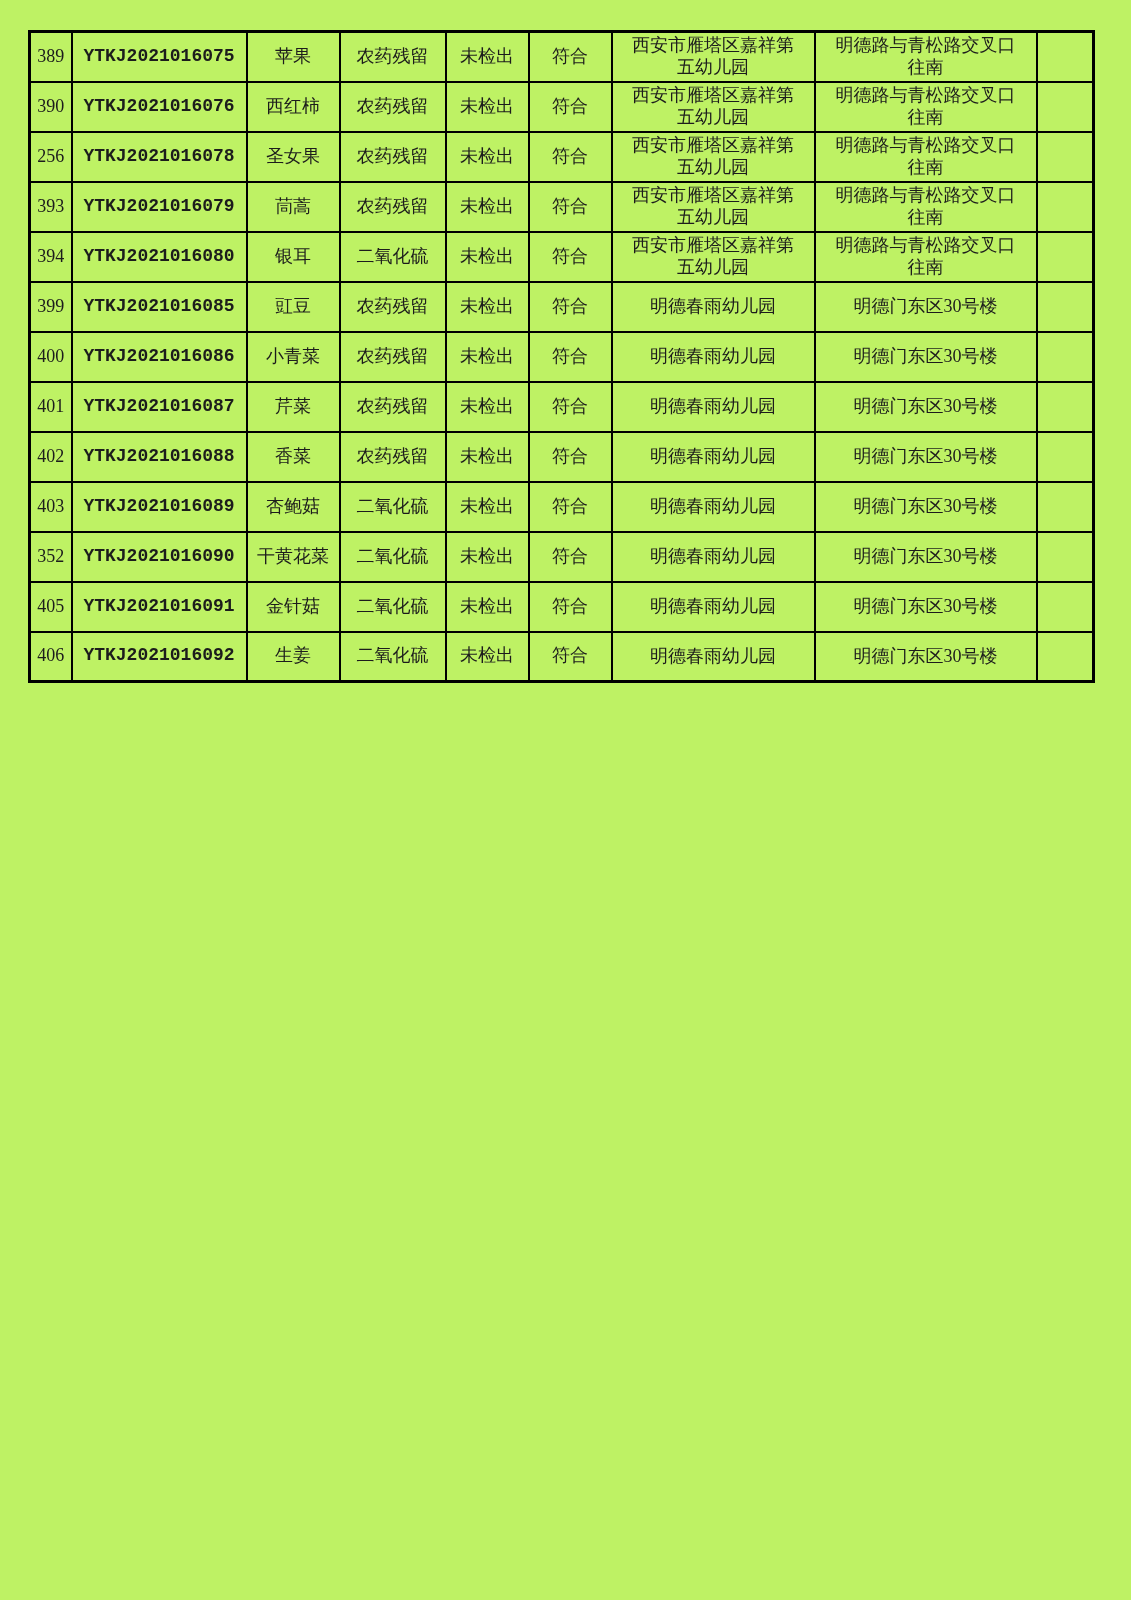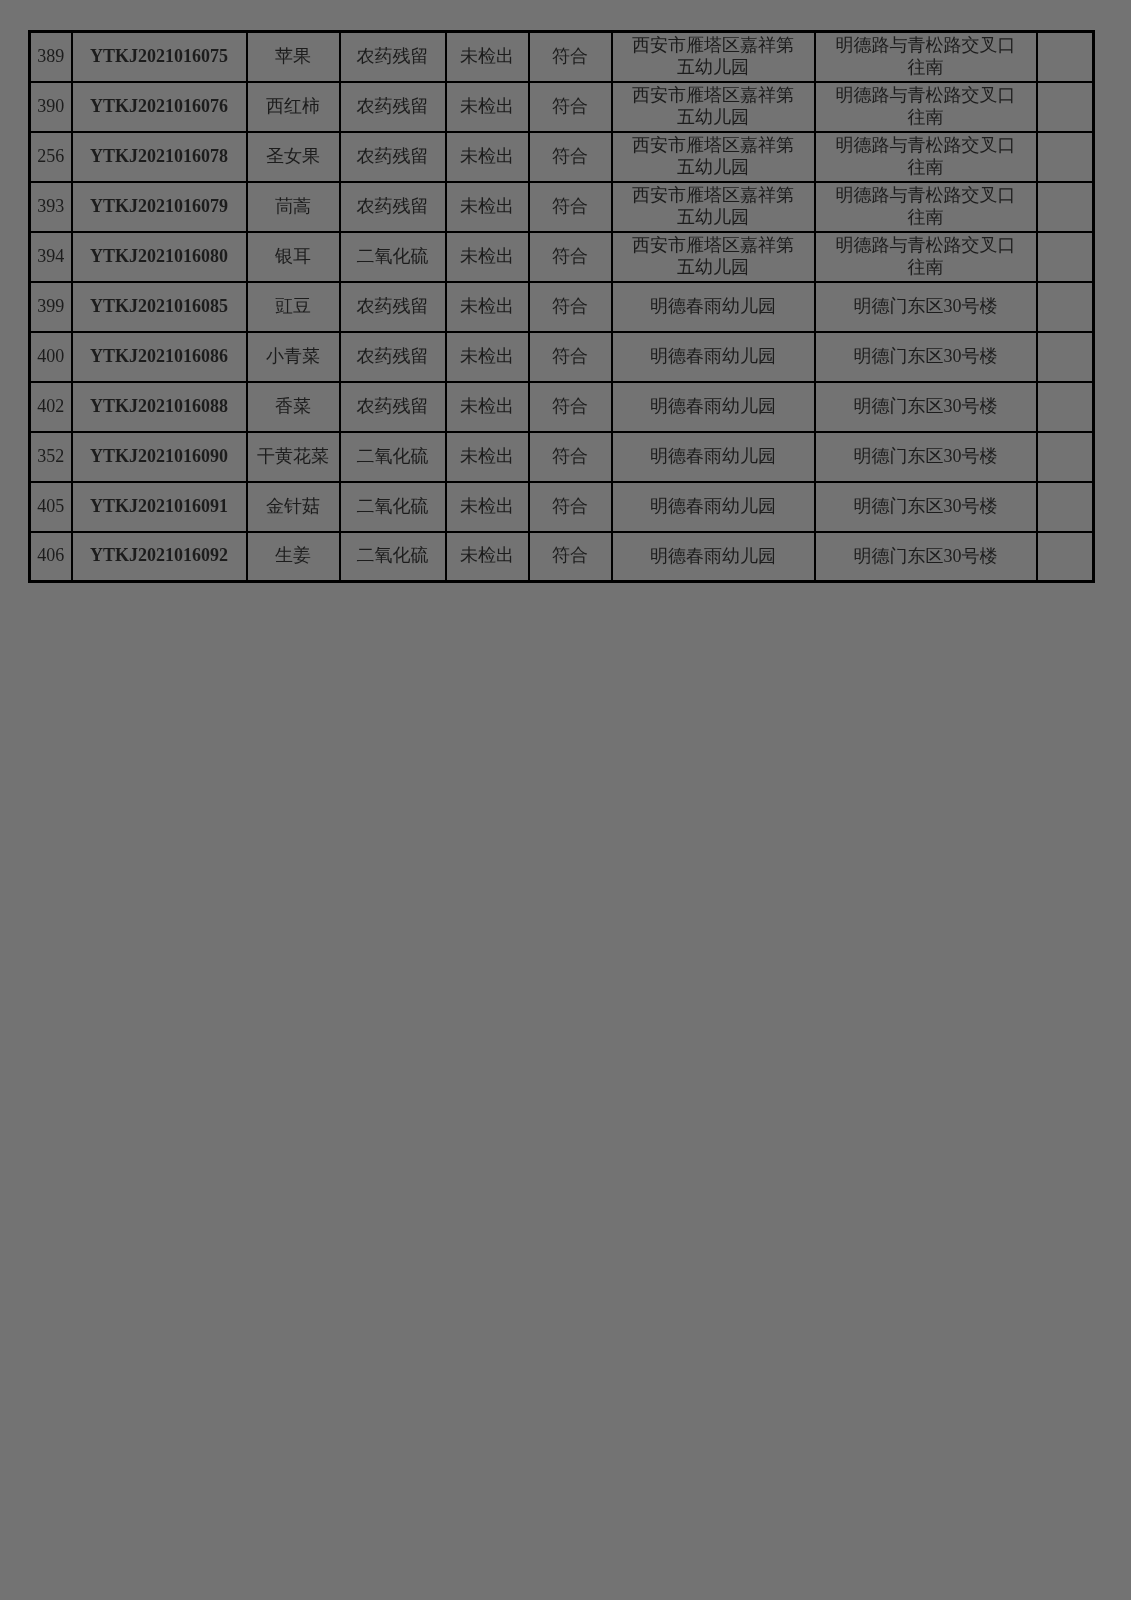--- a/index.html
+++ b/index.html
@@ -1,20 +1,20 @@
 <!DOCTYPE html>
 <html><head>
 <meta charset="utf-8">
 <style>
   html, body { margin: 0; padding: 0; }
   .page {
     position: relative;
     width: 1131px;
     height: 1600px;
-    background: #737373;
+    background: #bef264;
     overflow: hidden;
     font-family: "Liberation Serif", "DejaVu Serif", serif;
   }
   table.results {
     position: absolute;
     left: 28px;
     top: 30px;
     border-collapse: collapse;
     table-layout: fixed;
     width: 1064px;
@@ -29,21 +29,21 @@
     color: #1c1c1c;
     font-size: 18px;
     line-height: 1.22;
     overflow: hidden;
   }
   td.cell-seq {
     font-size: 17px;
     color: #2b2b2b;
   }
   td.cell-code {
-    font-family: Liberation Serif, serif;
+    font-family: Liberation Mono, monospace;
     font-weight: 700;
     font-size: 19px;
     color: #101010;
   }
   .unit-inner {
     display: inline-block;
     max-width: 166px;
     vertical-align: middle;
   }
   .addr-inner {
@@ -168,24 +168,54 @@
     <td class="cell-conclusion">符合</td>
     <td class="cell-unit">
       <span class="unit-inner">明德春雨幼儿园</span>
     </td>
     <td class="cell-address">
       <span class="addr-inner">明德门东区30号楼</span>
     </td>
     <td class="cell-remark"></td>
   </tr>
         <tr>
+    <td class="cell-seq">401</td>
+    <td class="cell-code">YTKJ2021016087</td>
+    <td class="cell-name">芹菜</td>
+    <td class="cell-item">农药残留</td>
+    <td class="cell-result">未检出</td>
+    <td class="cell-conclusion">符合</td>
+    <td class="cell-unit">
+      <span class="unit-inner">明德春雨幼儿园</span>
+    </td>
+    <td class="cell-address">
+      <span class="addr-inner">明德门东区30号楼</span>
+    </td>
+    <td class="cell-remark"></td>
+  </tr>
+        <tr>
     <td class="cell-seq">402</td>
     <td class="cell-code">YTKJ2021016088</td>
     <td class="cell-name">香菜</td>
     <td class="cell-item">农药残留</td>
+    <td class="cell-result">未检出</td>
+    <td class="cell-conclusion">符合</td>
+    <td class="cell-unit">
+      <span class="unit-inner">明德春雨幼儿园</span>
+    </td>
+    <td class="cell-address">
+      <span class="addr-inner">明德门东区30号楼</span>
+    </td>
+    <td class="cell-remark"></td>
+  </tr>
+        <tr>
+    <td class="cell-seq">403</td>
+    <td class="cell-code">YTKJ2021016089</td>
+    <td class="cell-name">杏鲍菇</td>
+    <td class="cell-item">二氧化硫</td>
     <td class="cell-result">未检出</td>
     <td class="cell-conclusion">符合</td>
     <td class="cell-unit">
       <span class="unit-inner">明德春雨幼儿园</span>
     </td>
     <td class="cell-address">
       <span class="addr-inner">明德门东区30号楼</span>
     </td>
     <td class="cell-remark"></td>
   </tr>

